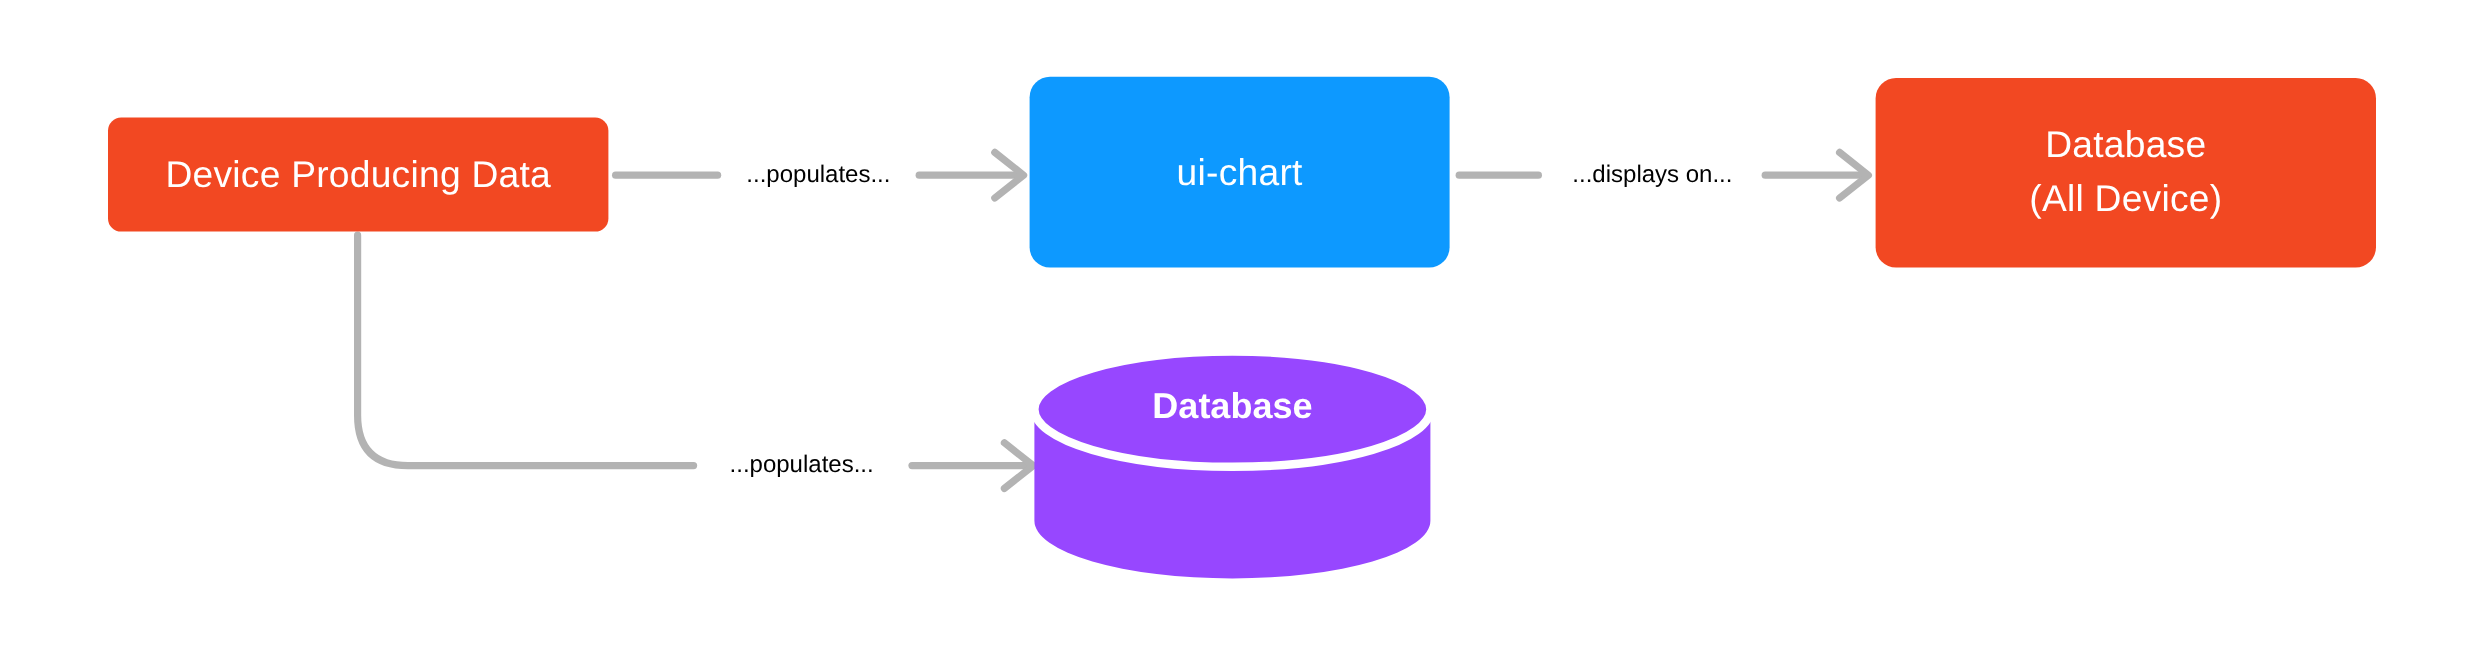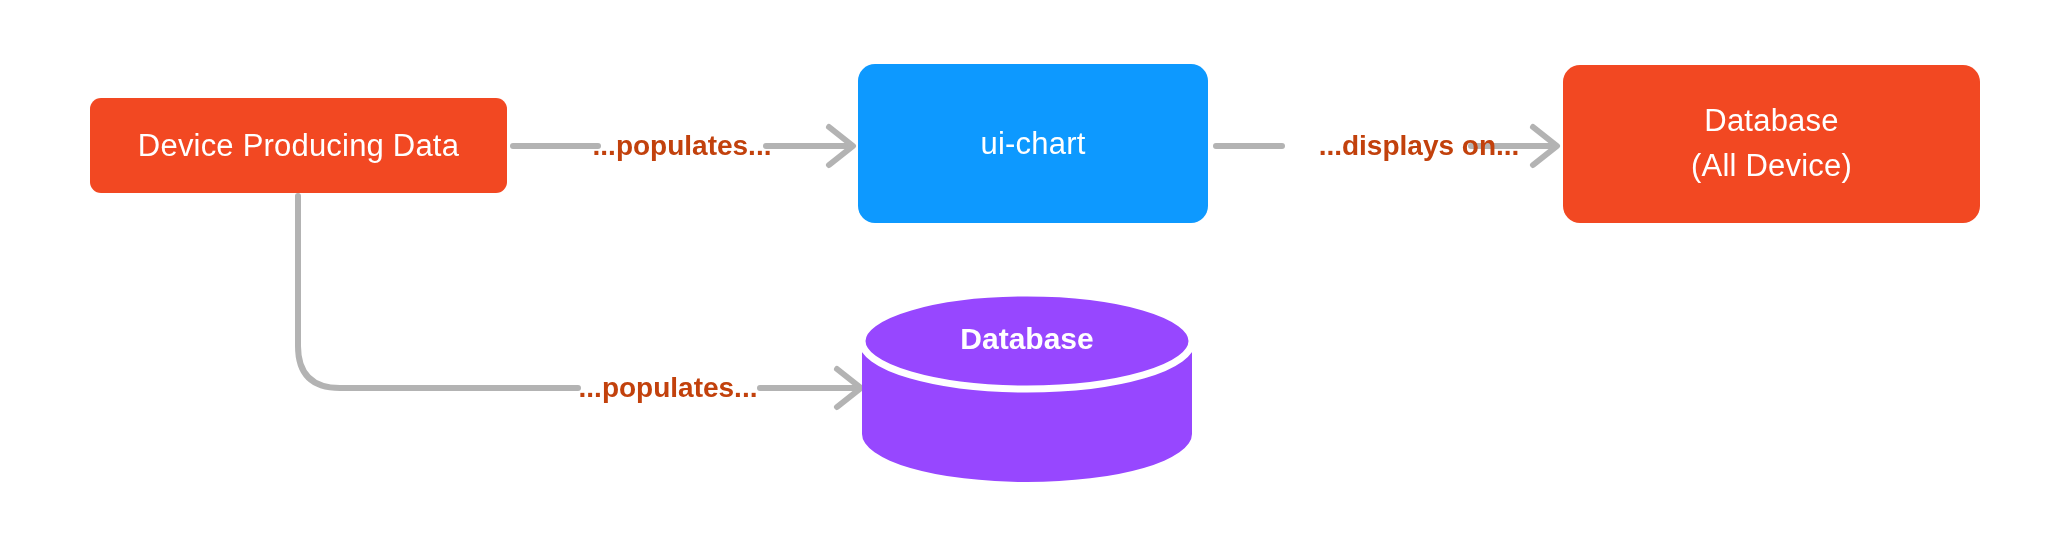--- a/index.html
+++ b/index.html
@@ -49,27 +49,27 @@
     left: 1563px; top: 65px;
     width: 417px; height: 158px;
     border-radius: 17px;
     font-size: 31px;
     flex-direction: column;
     line-height: 1.45;
   }
   .edge-label {
     position: absolute;
     transform: translate(-50%, -50%);
-    font-size: 28px;
-    color: #c2410c;
+    font-size: 20px;
+    color: #000000;
     white-space: nowrap;
-    font-weight: 700;
+    font-weight: 400;
   }
   .label-edge-a { left: 682px;  top: 146px; }
-  .label-edge-b { left: 1419px; top: 146px; }
+  .label-edge-b { left: 1377px; top: 146px; }
   .label-edge-c { left: 668px;  top: 388px; }
   .db-label {
     position: absolute;
     left: 1027px; top: 339px;
     transform: translate(-50%, -50%);
     font-size: 30px;
     font-weight: 700;
     color: #ffffff;
     white-space: nowrap;
   }

